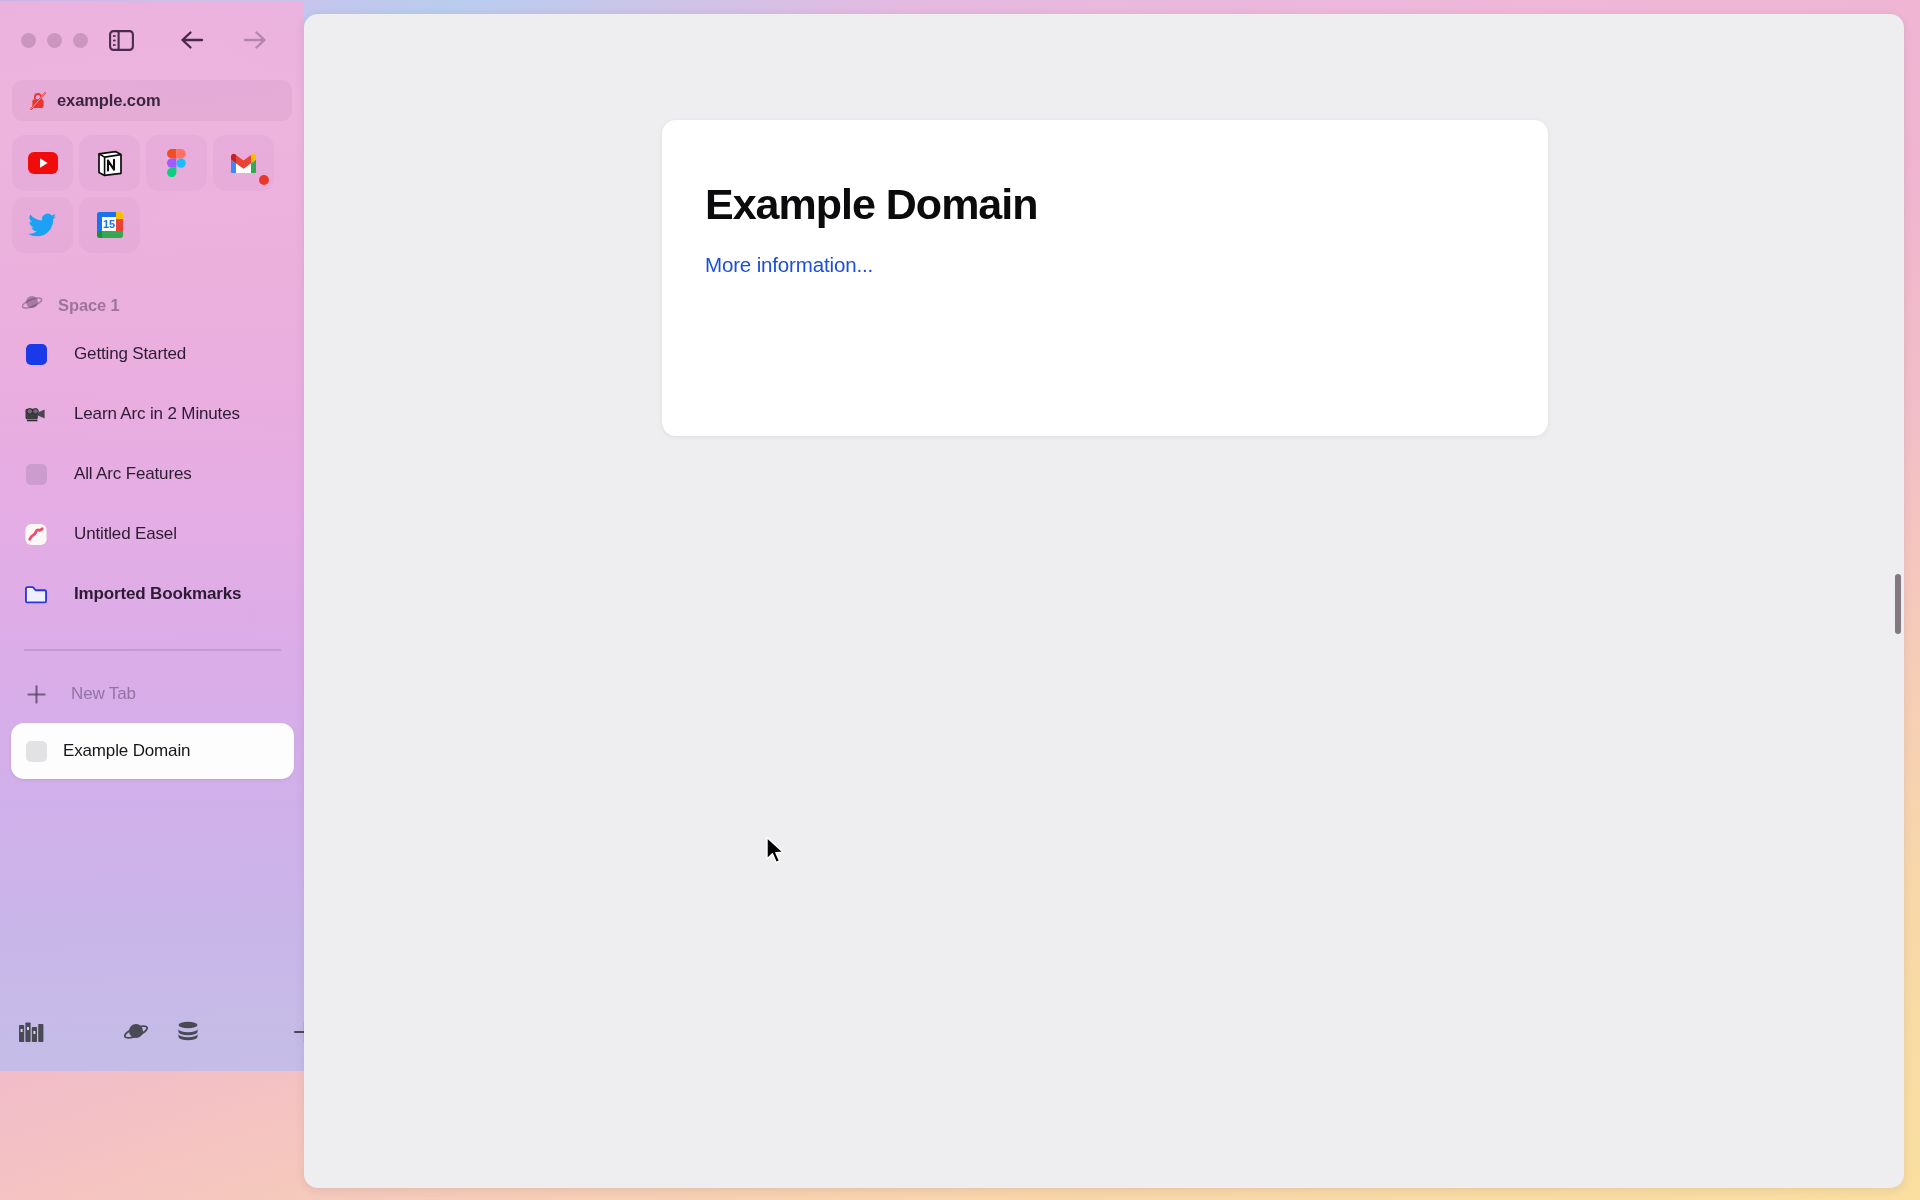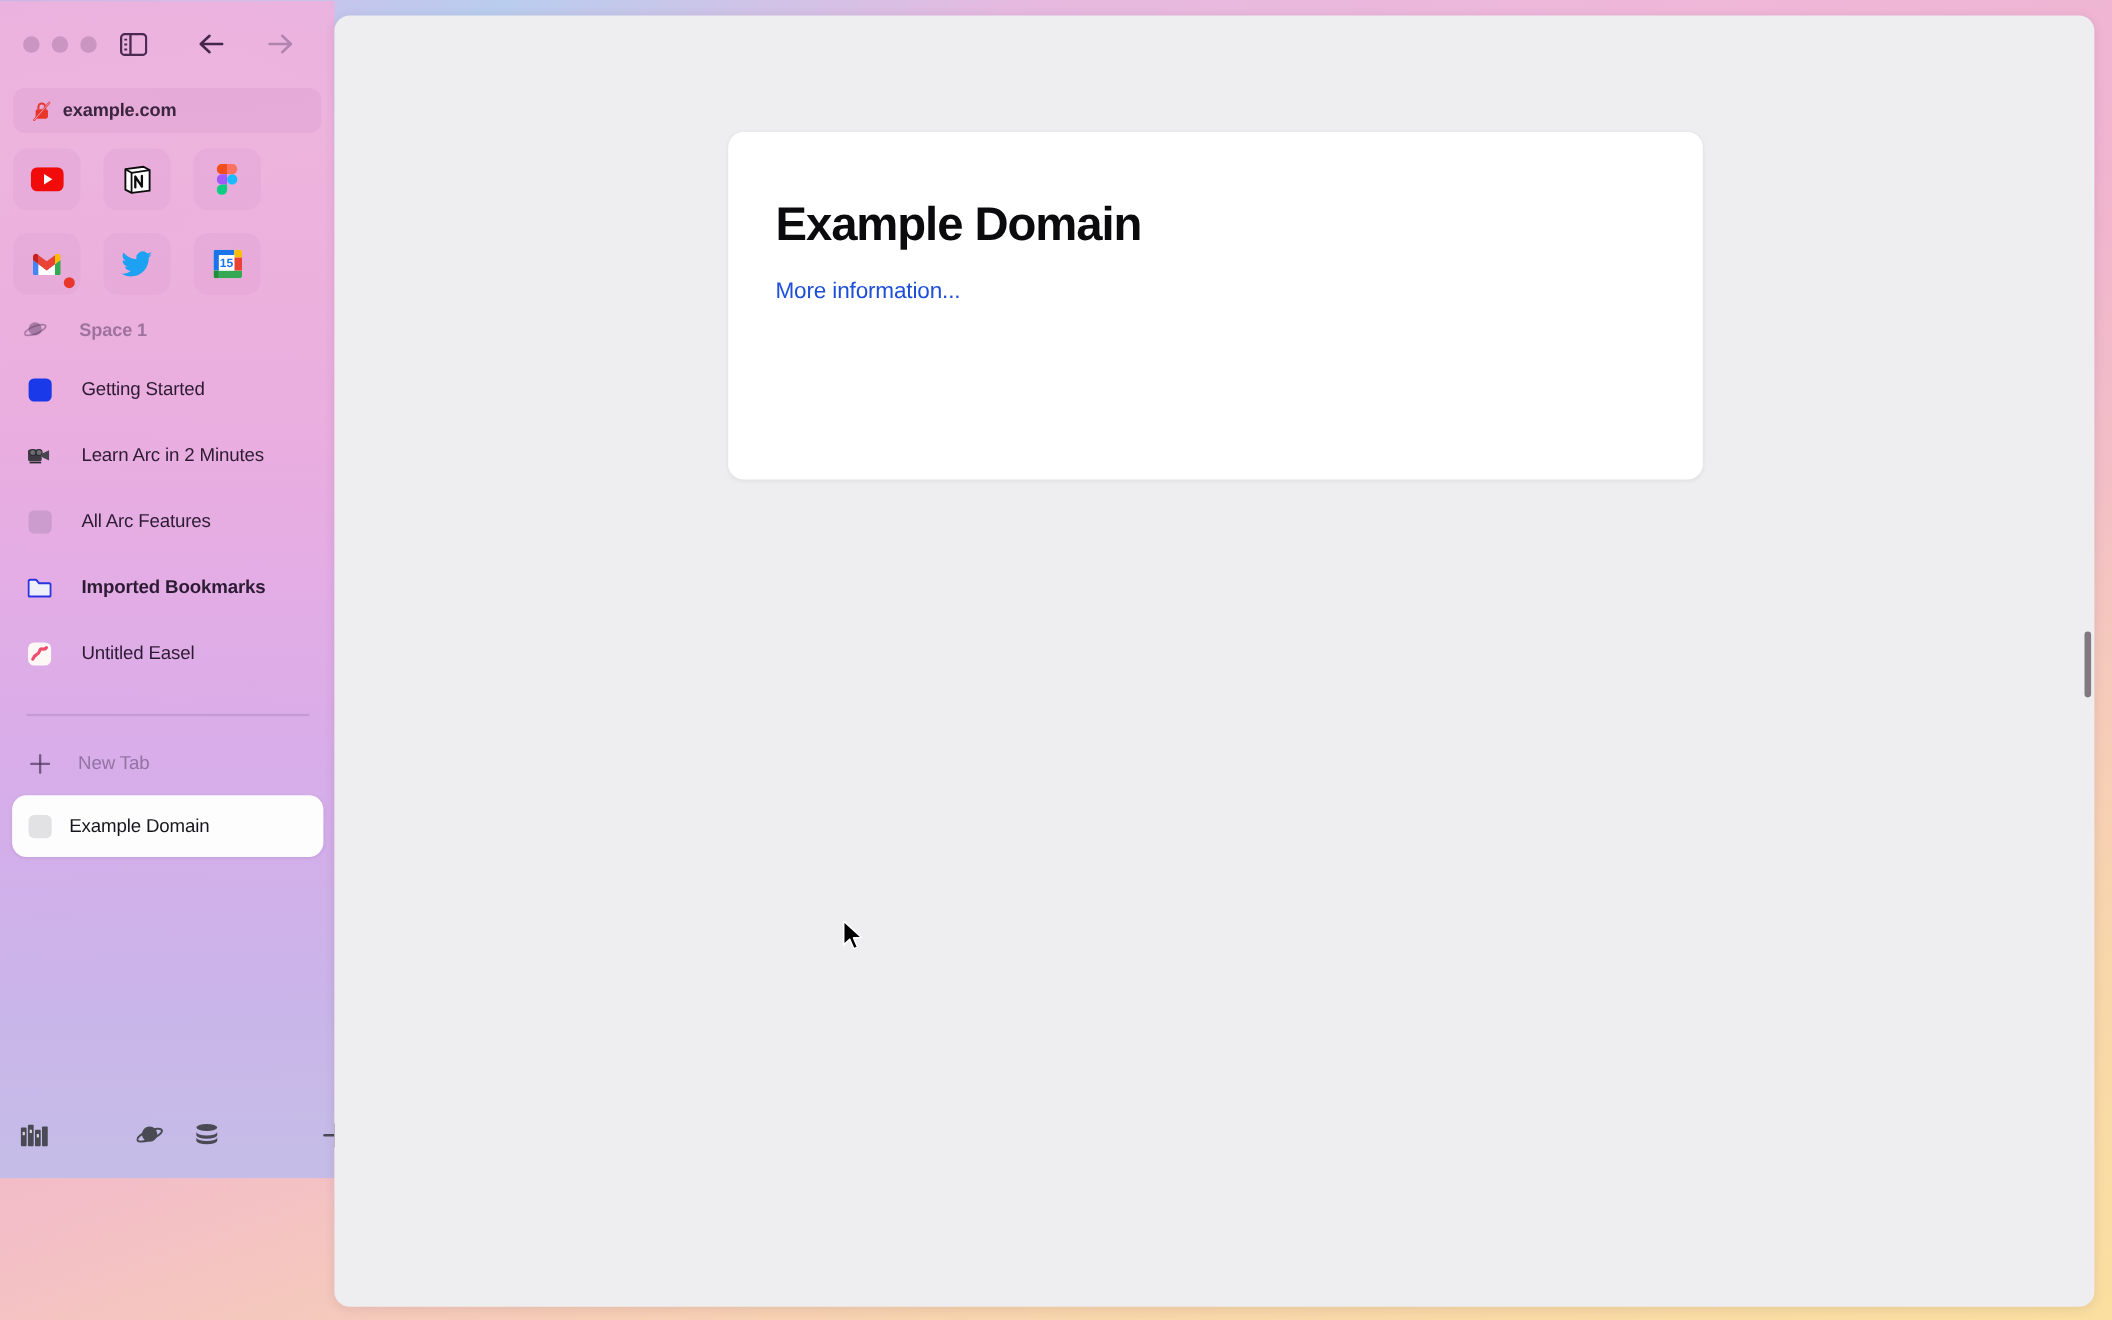--- a/index.html
+++ b/index.html
@@ -60,38 +60,38 @@
   }
   #urlbar .lock{ width:17px; height:18px; margin-right:11px; flex:0 0 auto;
                  display:flex; align-items:center; justify-content:center; }
   #urlbar .urltext{
     font-size:16.5px; font-weight:600; color:#3b2540; letter-spacing:-0.1px;
   }
 
   
   #pinned{
     position:absolute; left:12px; top:134px; width:284px;
-    display:flex; flex-wrap:wrap; gap:21px;
+    display:flex; flex-wrap:wrap; gap:6px;
   }
   .pin{
     width:61px; height:56px; border-radius:13px;
     background:rgba(216,151,203,0.22);
     display:flex; align-items:center; justify-content:center;
     cursor:pointer; position:relative;
   }
   .pin svg{ display:block; }
   .pin .badge{
     position:absolute; right:5px; bottom:6px;
     width:10px; height:10px; border-radius:50%; background:#e8362b;
   }
 
   
   #space-header{
     position:absolute; left:22px; top:290px; width:260px; height:28px;
-    display:flex; align-items:flex-start; gap:28px; cursor:pointer;
+    display:flex; align-items:center; gap:14px; cursor:pointer;
   }
   #space-header .sp-label{
     font-size:16.5px; font-weight:700; color:rgba(86,60,96,0.52);
     letter-spacing:-0.1px;
   }
 
   
   #fav-list{ position:absolute; left:11px; top:330px; width:283px; }
   .sb-item{
     display:flex; align-items:center; height:46px; padding:0 14px;
@@ -331,40 +331,40 @@
         <span class="lbl">Learn Arc in 2 Minutes</span>
       </div>
 
       <div class="sb-item">
         <span class="ico">
           <span class="sq-gray"></span>
         </span>
         <span class="lbl">All Arc Features</span>
       </div>
 
+      <div class="sb-item">
+        <span class="ico">
+          <svg width="23" height="23" viewBox="0 0 23 23">
+            <rect x="0.5" y="0.5" width="22" height="22" rx="6" fill="#fdf7f6"></rect>
+            <path d="M5 16.5 C7.5 10 10 14 11.5 8.5 C13 4 15.5 9.5 18 5.5" fill="none" stroke="#ef4e6e" stroke-width="3" stroke-linecap="round"></path>
+            <path d="M15.5 5.8 L18.5 4.8 L17.9 7.9 Z" fill="#ef4e6e"></path>
+          </svg>
+        </span>
+        <span class="lbl">Untitled Easel</span>
+      </div>
+
       <div class="sb-item bold">
         <span class="ico">
           <svg width="23" height="20" viewBox="0 0 23 20">
             <path d="M1 5 V17.2 a1.5 1.5 0 0 0 1.5 1.5 H20.5 a1.5 1.5 0 0 0 1.5 -1.5 V7.6
                      a1.5 1.5 0 0 0 -1.5 -1.5 H11 L8.8 3.4 a1.5 1.5 0 0 0 -1.2 -0.6 H2.5
                      A1.5 1.5 0 0 0 1 4.3 Z" fill="#eef1fb" stroke="#2a34e0" stroke-width="1.9" stroke-linejoin="round"></path>
           </svg>
         </span>
         <span class="lbl">Imported Bookmarks</span>
-      </div>
-
-      <div class="sb-item">
-        <span class="ico">
-          <svg width="23" height="23" viewBox="0 0 23 23">
-            <rect x="0.5" y="0.5" width="22" height="22" rx="6" fill="#fdf7f6"></rect>
-            <path d="M5 16.5 C7.5 10 10 14 11.5 8.5 C13 4 15.5 9.5 18 5.5" fill="none" stroke="#ef4e6e" stroke-width="3" stroke-linecap="round"></path>
-            <path d="M15.5 5.8 L18.5 4.8 L17.9 7.9 Z" fill="#ef4e6e"></path>
-          </svg>
-        </span>
-        <span class="lbl">Untitled Easel</span>
       </div>
     </div>
 
     <div id="divider"></div>
 
     <div id="new-tab">
       <span class="ico" style="width:22px;height:22px;display:flex;align-items:center;justify-content:center;">
         <svg width="21" height="21" viewBox="0 0 21 21">
           <line x1="10.5" y1="2.4" x2="10.5" y2="18.6" stroke="rgba(78,52,92,0.70)" stroke-width="2.1" stroke-linecap="round"></line>
           <line x1="2.4" y1="10.5" x2="18.6" y2="10.5" stroke="rgba(78,52,92,0.70)" stroke-width="2.1" stroke-linecap="round"></line>

